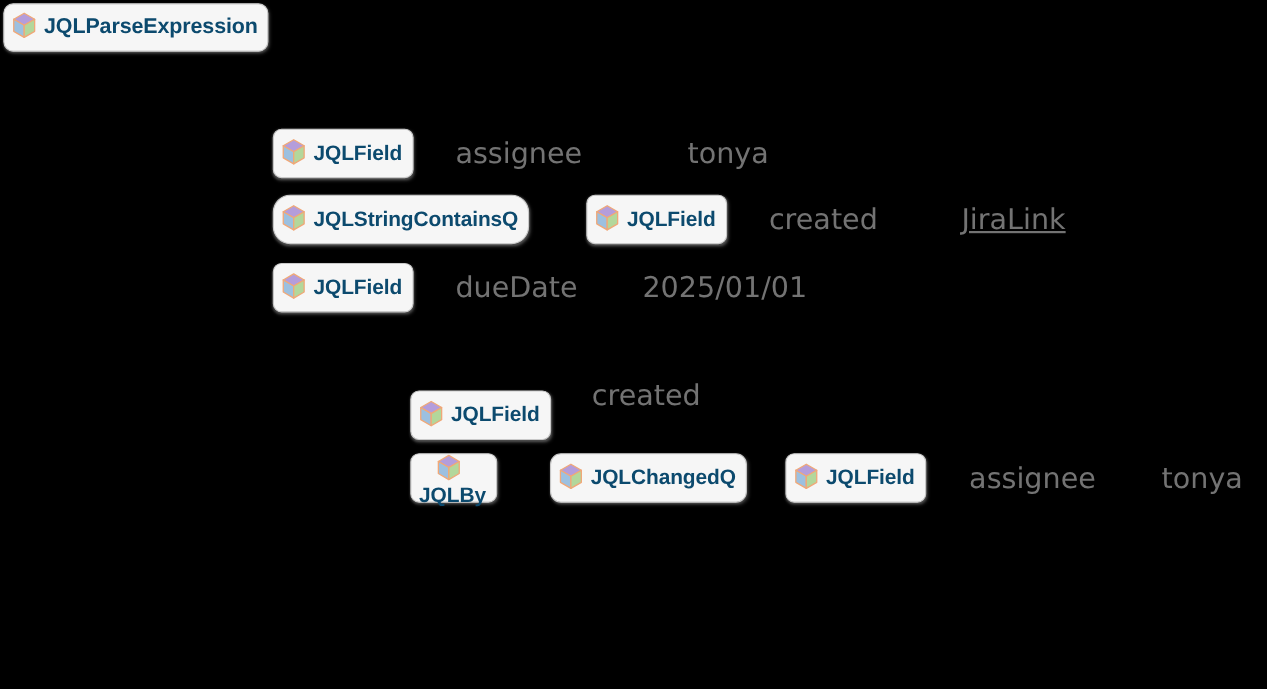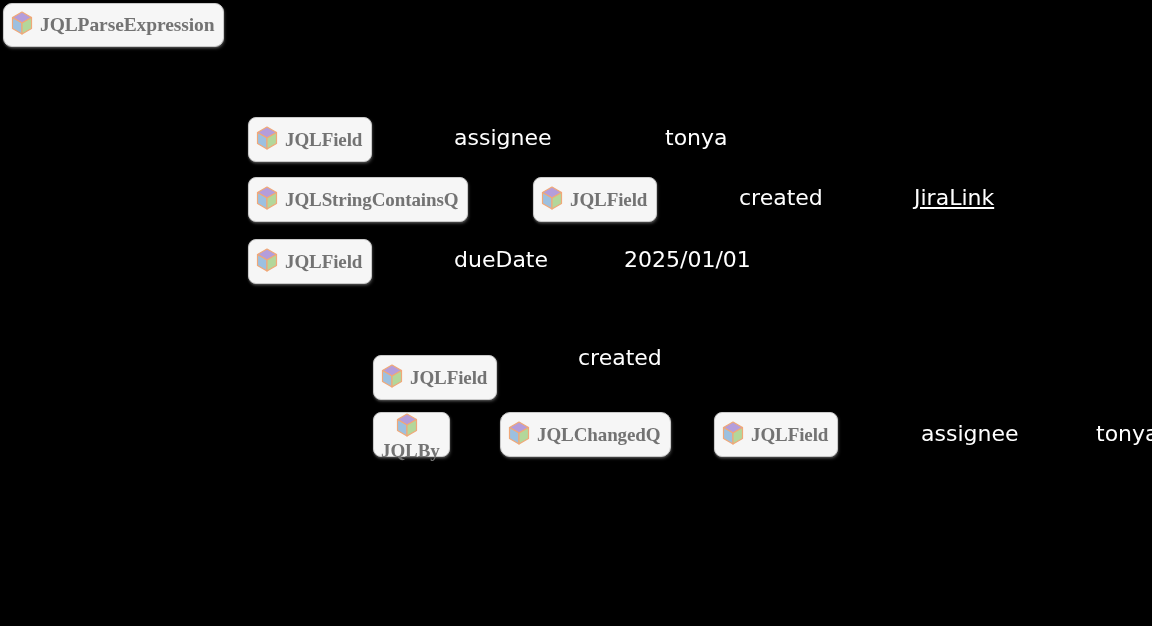--- a/index.html
+++ b/index.html
@@ -36,43 +36,42 @@
     padding: 0 9px 0 7px;
     height: 45px;
     white-space: nowrap;
   }
   .pill .cube {
     flex: 0 0 auto;
     margin-right: 7px;
     display: block;
   }
   .pill .pill-label {
-    font-family: Liberation Serif, serif;
+    font-family: Liberation Sans, sans-serif;
     font-weight: bold;
     font-size: 19px;
-    color: #737373;
+    color: #0c4a6e;
     letter-spacing: -0.1px;
     line-height: 1;
   }
 
   .pill.title-pill {
     height: 44px;
     border-radius: 9px;
   }
   .pill.title-pill .pill-label { font-size: 19.5px; }
 
   
   .gtext {
     position: absolute;
     font-family: "DejaVu Sans", sans-serif;
-    font-size: 22px;
-    color: #ffffff;
+    font-size: 26px;
+    color: #737373;
     line-height: 1;
     white-space: nowrap;
-    margin-left: 40px;
   }
 </style>
 </head>
 <body>
 
 <div class="canvas">
 
   <div class="pill title-pill" style="left:3px; top:3px;">
     <span class="cube">
       <svg width="22" height="24" viewBox="0 0 22 24" aria-hidden="true">
@@ -90,21 +89,21 @@
         <polygon points="11,1 20.5,6.5 11,12 1.5,6.5" fill="#b49ddb" stroke="#f0a878" stroke-width="1.2" stroke-linejoin="round"></polygon>
         <polygon points="1.5,6.5 11,12 11,23 1.5,17.5" fill="#9cc0e0" stroke="#f0a878" stroke-width="1.2" stroke-linejoin="round"></polygon>
         <polygon points="11,12 20.5,6.5 20.5,17.5 11,23" fill="#b3d79b" stroke="#f0a878" stroke-width="1.2" stroke-linejoin="round"></polygon>
       </svg>
     </span>
     <span class="pill-label">JQLField</span>
   </div>
   <div class="gtext" style="left:414px; top:127px;">assignee</div>
   <div class="gtext" style="left:625px; top:127px;">tonya</div>
 
-  <div class="pill" style="left:248px; top:177px;">
+  <div class="pill" style="left:248px; top:177px;border-radius:16px;">
     <span class="cube">
       <svg width="22" height="24" viewBox="0 0 22 24" aria-hidden="true">
         <polygon points="11,1 20.5,6.5 11,12 1.5,6.5" fill="#b49ddb" stroke="#f0a878" stroke-width="1.2" stroke-linejoin="round"></polygon>
         <polygon points="1.5,6.5 11,12 11,23 1.5,17.5" fill="#9cc0e0" stroke="#f0a878" stroke-width="1.2" stroke-linejoin="round"></polygon>
         <polygon points="11,12 20.5,6.5 20.5,17.5 11,23" fill="#b3d79b" stroke="#f0a878" stroke-width="1.2" stroke-linejoin="round"></polygon>
       </svg>
     </span>
     <span class="pill-label">JQLStringContainsQ</span>
   </div>
   <div class="pill" style="left:533px; top:177px;">

